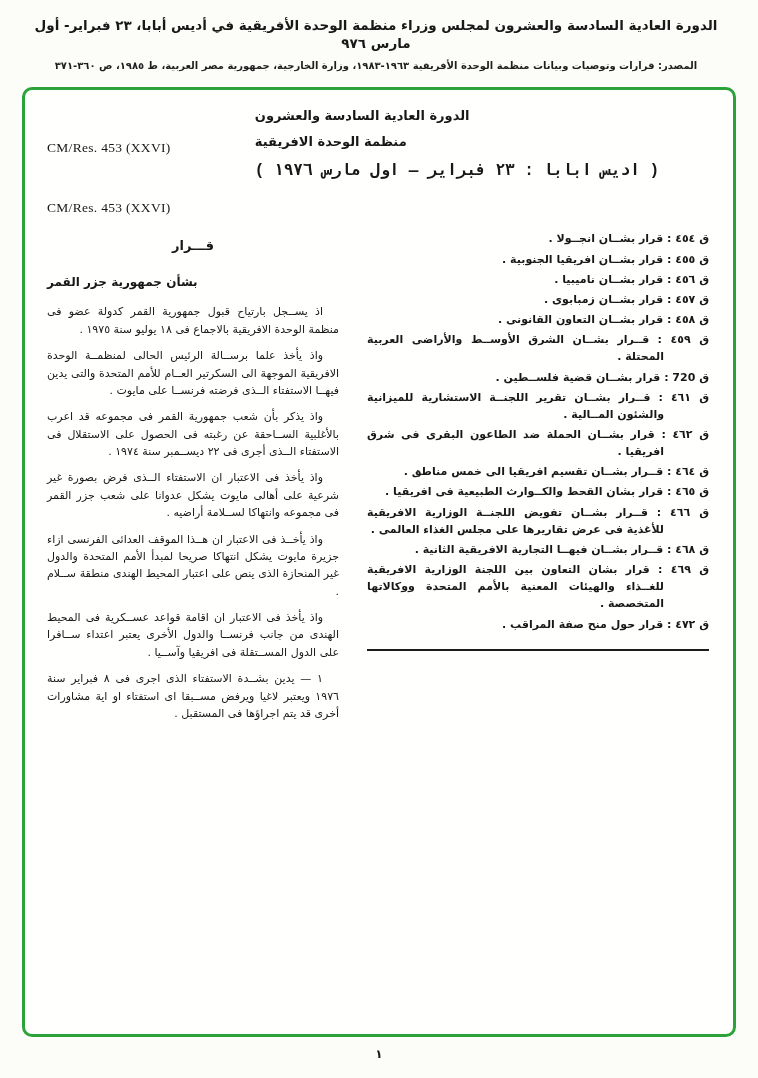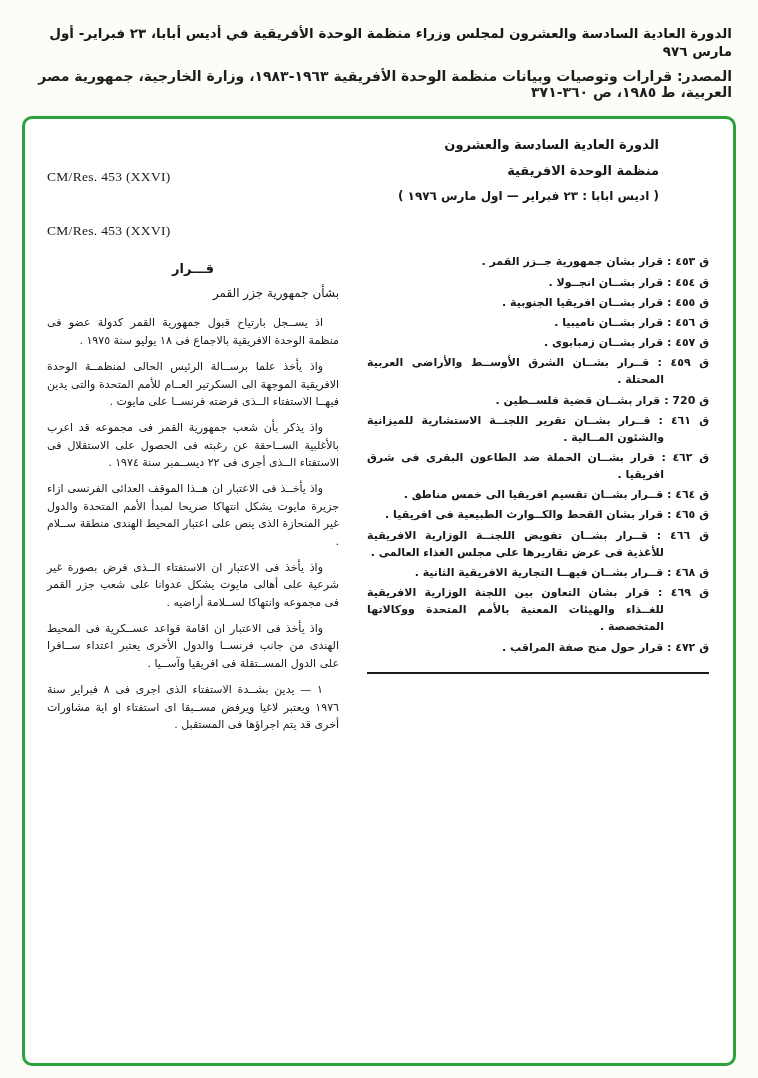--- a/index.html
+++ b/index.html
@@ -6,57 +6,57 @@
   html, body { width: 758px; }
   body {
     width: 758px; height: 1078px;
     background: #fcfcf9;
     font-family: "DejaVu Sans", sans-serif;
     color: #181818;
     overflow: hidden;
   }
   .page { width: 758px; height: 1078px; padding: 16px 14px 0 14px; position: relative; }
 
-  .top-header { direction: rtl; text-align: right; padding: 0 12px 0 6px; margin-top: 8px; }
+  .top-header { direction: rtl; text-align: center; padding: 0 12px 0 6px; }
   .top-title  { font-size: 13.5px; font-weight: bold; line-height: 1.35; }
-  .top-source { font-size: 14px; font-weight: bold; margin-top: 8px; color: #1e1e1e; }
+  .top-source { font-size: 10px; font-weight: bold; margin-top: 8px; color: #1e1e1e; }
 
   .frame {
     margin: 16px 8px 0 8px;
     border: 3px solid #2ca33a;
     border-radius: 10px;
     height: 950px;
     padding: 18px 24px 16px 22px;
     background: #fffffd;
     overflow: hidden;
   }
 
   .frame-header { display: flex; direction: ltr; justify-content: space-between; align-items: flex-start; }
   .refs { font-family: "Liberation Serif", serif; font-size: 13.5px; line-height: 2.05; margin-top: 26px; white-space: nowrap; letter-spacing: 0.3px; }
-  .titles { direction: rtl; text-align: right; min-width: 330px; margin-right: 50px; }
+  .titles { direction: rtl; text-align: left; min-width: 330px; margin-right: 50px; }
   .titles .t1, .titles .t2 { font-size: 13px; font-weight: bold; margin-bottom: 11px; }
-  .titles .t3 { font-size: 12px; font-weight: bold; }
+  .titles .t3 { font-size: 16px; font-weight: bold; font-family: Liberation Mono, monospace; }
 
   .article-ref { font-family: "Liberation Serif", serif; font-size: 13.5px; direction: ltr; text-align: left; margin-top: 20px; letter-spacing: 0.3px; }
 
   .columns { display: flex; direction: rtl; gap: 28px; margin-top: 14px; }
   .col-list { flex: 0 0 342px; direction: rtl; }
   .col-article { flex: 1; direction: rtl; padding-top: 8px; }
 
   .res-item {
     font-size: 11px; font-weight: bold; line-height: 1.56;
     text-align: justify; direction: rtl;
     padding-right: 45px; text-indent: -45px;
     margin-bottom: 3px;
   }
   .res-ref { white-space: nowrap; }
   .list-rule { border: 0; border-top: 2px solid #1d1d1d; margin-top: 16px; width: 100%; }
 
   .article-title { text-align: center; font-size: 13px; font-weight: bold; }
-  .article-subtitle { text-align: right; font-size: 12px; font-weight: normal; margin: 10px 0 14px 0; }
+  .article-subtitle { text-align: left; font-size: 12px; font-weight: bold; margin: 22px 0 14px 0; }
   .col-article p { font-size: 11px; line-height: 1.58; text-align: justify; text-indent: 16px; margin-bottom: 9px; }
 
   .page-number { text-align: center; font-size: 12px; font-weight: bold; margin-top: 10px; }
 </style>
 </head>
 <body>
 
 <div class="page">
 
   <div class="top-header">
@@ -75,46 +75,46 @@
         <div class="t2">منظمة الوحدة الافريقية</div>
         <div class="t3">( اديس ابابا : ٢٣ فبراير — اول مارس ١٩٧٦ )</div>
       </div>
     </div>
 
     <div class="article-ref">CM/Res. 453 (XXVI)</div>
 
     <div class="columns">
 
       <div class="col-list">
-        <div class="res-item"><span class="res-ref">ق ٤٥٣ :</span> <span>قرار بشان جمهورية جــزر القمر .</span></div>
         <div class="res-item"><span class="res-ref">ق ٤٥٤ :</span> <span>قرار بشــان انجــولا .</span></div>
         <div class="res-item"><span class="res-ref">ق ٤٥٥ :</span> <span>قرار بشــان افريقيا الجنوبية .</span></div>
         <div class="res-item"><span class="res-ref">ق ٤٥٦ :</span> <span>قرار بشــان ناميبيا .</span></div>
         <div class="res-item"><span class="res-ref">ق ٤٥٧ :</span> <span>قرار بشــان زمبابوى .</span></div>
+        <div class="res-item"><span class="res-ref">ق ٤٥٨ :</span> <span>قرار بشــان التعاون القانونى .</span></div>
         <div class="res-item"><span class="res-ref">ق ٤٥٩ :</span> <span>قــرار بشــان الشرق الأوســط والأراضى العربية المحتلة .</span></div>
         <div class="res-item"><span class="res-ref">ق 720 :</span> <span>قرار بشــان قضية فلســطين .</span></div>
         <div class="res-item"><span class="res-ref">ق ٤٦١ :</span> <span>قــرار بشــان تقرير اللجنــة الاستشارية للميزانية والشئون المــالية .</span></div>
         <div class="res-item"><span class="res-ref">ق ٤٦٢ :</span> <span>قرار بشــان الحملة ضد الطاعون البقرى فى شرق افريقيا .</span></div>
         <div class="res-item"><span class="res-ref">ق ٤٦٤ :</span> <span>قــرار بشــان تقسيم افريقيا الى خمس مناطق .</span></div>
         <div class="res-item"><span class="res-ref">ق ٤٦٥ :</span> <span>قرار بشان القحط والكــوارث الطبيعية فى افريقيا .</span></div>
         <div class="res-item"><span class="res-ref">ق ٤٦٦ :</span> <span>قــرار بشــان تفويض اللجنــة الوزارية الافريقية للأغذية فى عرض تقاريرها على مجلس الغذاء العالمى .</span></div>
         <div class="res-item"><span class="res-ref">ق ٤٦٨ :</span> <span>قــرار بشــان فيهــا التجارية الافريقية الثانية .</span></div>
         <div class="res-item"><span class="res-ref">ق ٤٦٩ :</span> <span>قرار بشان التعاون بين اللجنة الوزارية الافريقية للغــذاء والهيئات المعنية بالأمم المتحدة ووكالاتها المتخصصة .</span></div>
         <div class="res-item"><span class="res-ref">ق ٤٧٢ :</span> <span>قرار حول منح صفة المراقب .</span></div>
         <div class="list-rule"></div>
       </div>
 
       <div class="col-article">
         <div class="article-title">قـــرار</div>
         <div class="article-subtitle">بشأن جمهورية جزر القمر</div>
         <p>اذ يســجل بارتياح قبول جمهورية القمر كدولة عضو فى منظمة الوحدة الافريقية بالاجماع فى ١٨ يوليو سنة ١٩٧٥ .</p>
         <p>واذ يأخذ علما برســالة الرئيس الحالى لمنظمــة الوحدة الافريقية الموجهة الى السكرتير العــام للأمم المتحدة والتى يدين فيهــا الاستفتاء الــذى فرضته فرنســا على مايوت .</p>
         <p>واذ يذكر بأن شعب جمهورية القمر فى مجموعه قد اعرب بالأغلبية الســاحقة عن رغبته فى الحصول على الاستقلال فى الاستفتاء الــذى أجرى فى ٢٢ ديســمبر سنة ١٩٧٤ .</p>
+        <p>واذ يأخذ فى الاعتبار ان الاستفتاء الــذى فرض بصورة غير شرعية على أهالى مايوت يشكل عدوانا على شعب جزر القمر فى مجموعه وانتهاكا لســلامة أراضيه .</p>
         <p>واذ يأخــذ فى الاعتبار ان هــذا الموقف العدائى الفرنسى ازاء جزيرة مايوت يشكل انتهاكا صريحا لمبدأ الأمم المتحدة والدول غير المنحازة الذى ينص على اعتبار المحيط الهندى منطقة ســلام .</p>
-        <p>واذ يأخذ فى الاعتبار ان الاستفتاء الــذى فرض بصورة غير شرعية على أهالى مايوت يشكل عدوانا على شعب جزر القمر فى مجموعه وانتهاكا لســلامة أراضيه .</p>
         <p>واذ يأخذ فى الاعتبار ان اقامة قواعد عســكرية فى المحيط الهندى من جانب فرنســا والدول الأخرى يعتبر اعتداء ســافرا على الدول المســتقلة فى افريقيا وآســيا .</p>
         <p>١ — يدين بشــدة الاستفتاء الذى اجرى فى ٨ فبراير سنة ١٩٧٦ ويعتبر لاغيا ويرفض مســبقا اى استفتاء او اية مشاورات أخرى قد يتم اجراؤها فى المستقبل .</p>
       </div>
 
     </div>
   </div>
 
   <div class="page-number">١</div>
 
 </div>

